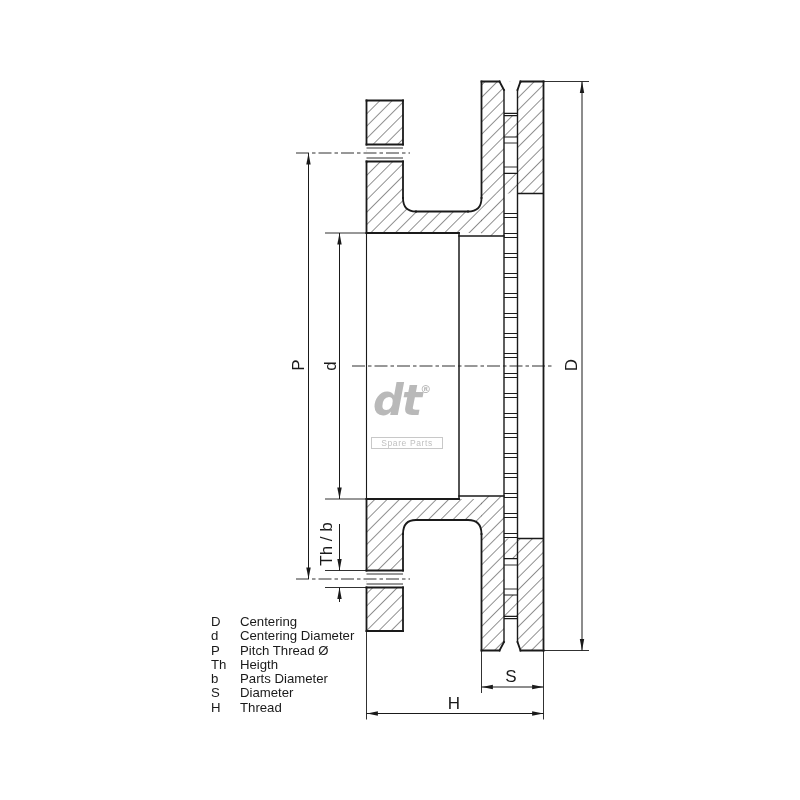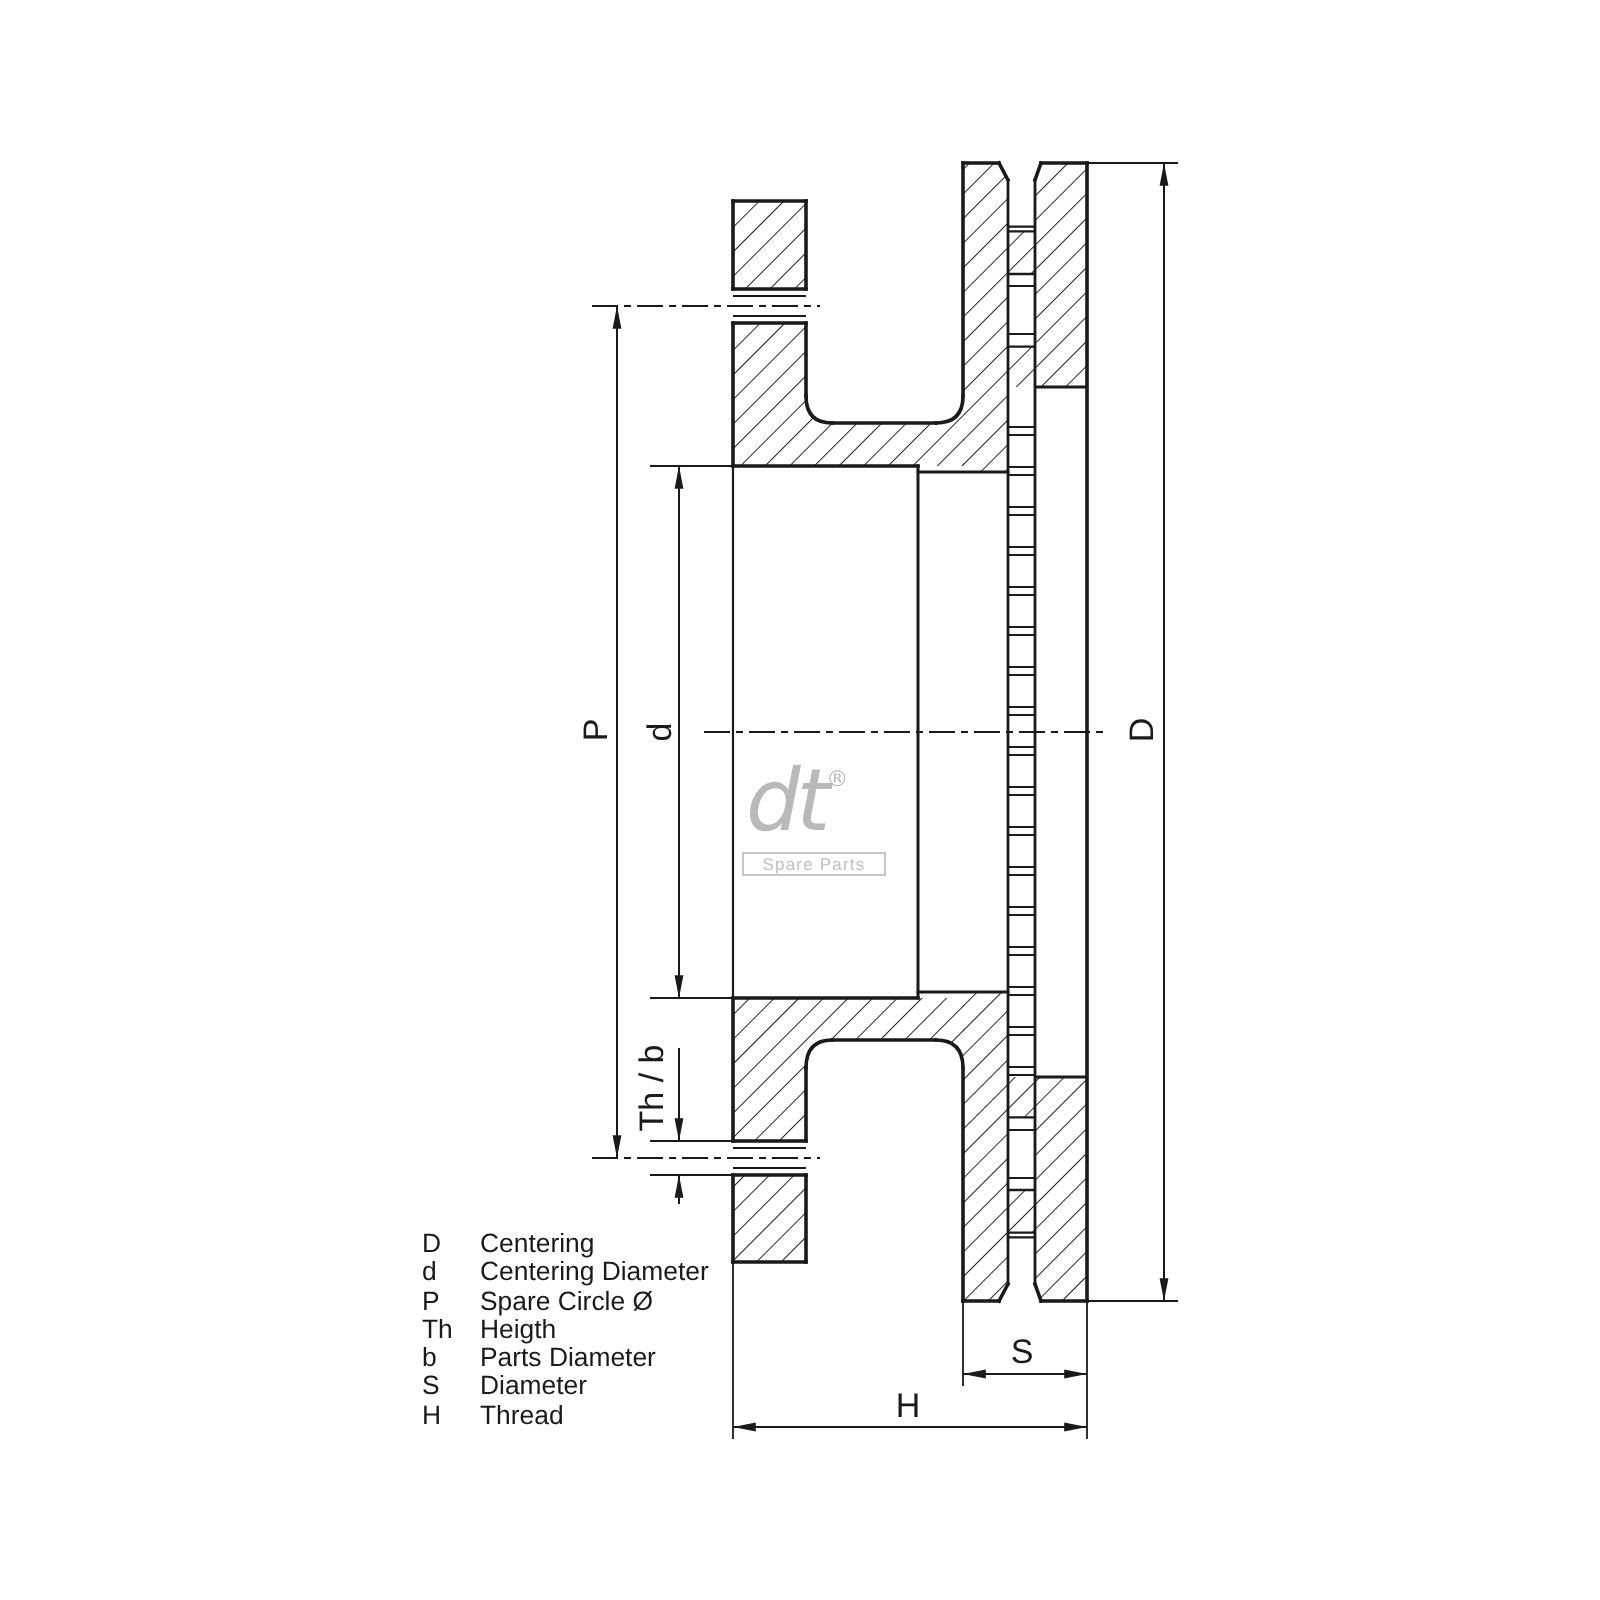--- a/index.html
+++ b/index.html
@@ -10,24 +10,24 @@
   .lbl{position:absolute;font-size:17px;color:#1a1a1a;white-space:nowrap;
        transform:translate(-50%,-50%);line-height:1;}
   .lbl.rot{transform:translate(-50%,-50%) rotate(-90deg);}
 
   .legend{position:absolute;left:211px;top:615px;color:#1a1a1a;font-size:13.2px;}
   .legend-row{display:flex;line-height:14.3px;}
   .legend-abbr{width:29px;flex:0 0 29px;}
 
   .logo{position:absolute;left:371px;top:371px;width:74px;text-align:left;
         user-select:none;}
-  .logo-mark{font-family:"DejaVu Sans", sans-serif;font-weight:normal;font-style:italic;
+  .logo-mark{font-family:"DejaVu Sans", sans-serif;font-weight:bold;font-style:italic;
              font-size:43px;line-height:38px;color:#b9b9b9;letter-spacing:-2px;padding-left:2px;}
   .logo-reg{font-size:11px;vertical-align:22px;letter-spacing:0;}
-  .logo-tagline{margin-top:6px;width:70px;border:1.5px solid #c8c8c8;color:#c0c0c0;
+  .logo-tagline{margin-top:18px;width:70px;border:1.5px solid #c8c8c8;color:#c0c0c0;
                 font-size:8.5px;line-height:10px;text-align:center;letter-spacing:0.6px;}
 </style>
 </head>
 <body>
 
 <div id="stage">
 
   <svg width="800" height="800" viewBox="0 0 800 800">
     <defs>
       <pattern id="hatch" patternUnits="userSpaceOnUse" width="8" height="8.7" patternTransform="rotate(-45)">
@@ -168,21 +168,21 @@
     <div class="legend-row">
       <span class="legend-abbr">D</span>
       <span class="legend-term">Centering</span>
     </div>
     <div class="legend-row">
       <span class="legend-abbr">d</span>
       <span class="legend-term">Centering Diameter</span>
     </div>
     <div class="legend-row">
       <span class="legend-abbr">P</span>
-      <span class="legend-term">Spare Circle Ø</span>
+      <span class="legend-term">Pitch Thread Ø</span>
     </div>
     <div class="legend-row">
       <span class="legend-abbr">Th</span>
       <span class="legend-term">Heigth</span>
     </div>
     <div class="legend-row">
       <span class="legend-abbr">b</span>
       <span class="legend-term">Parts Diameter</span>
     </div>
     <div class="legend-row">

